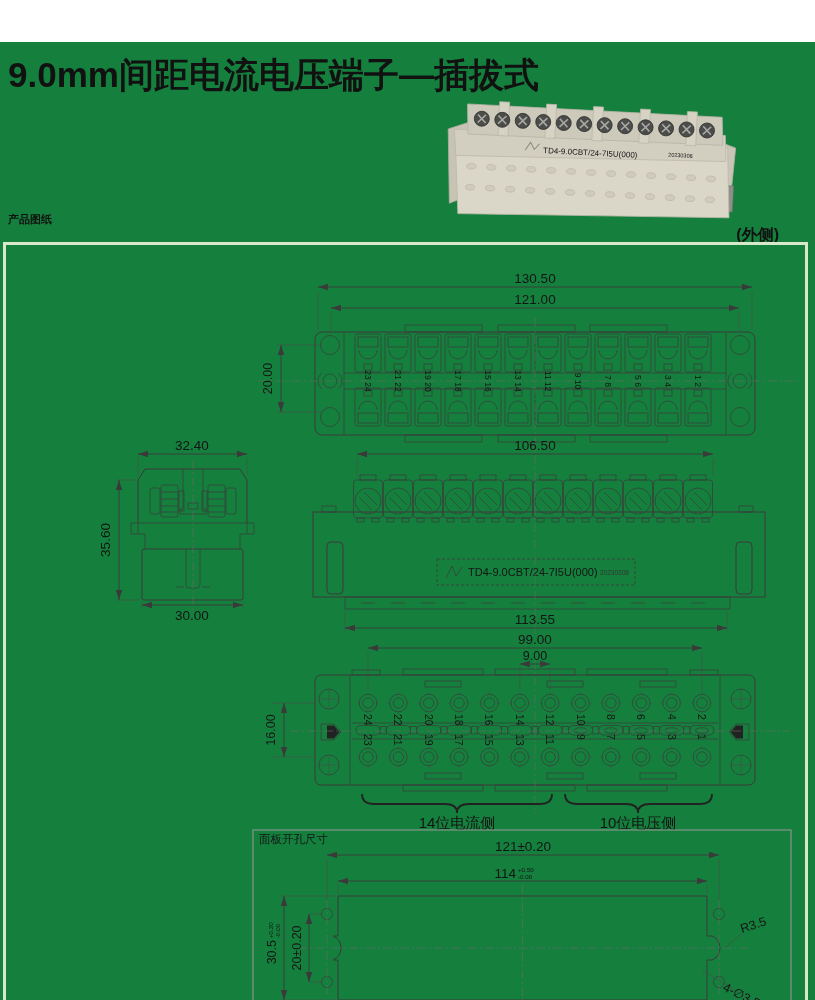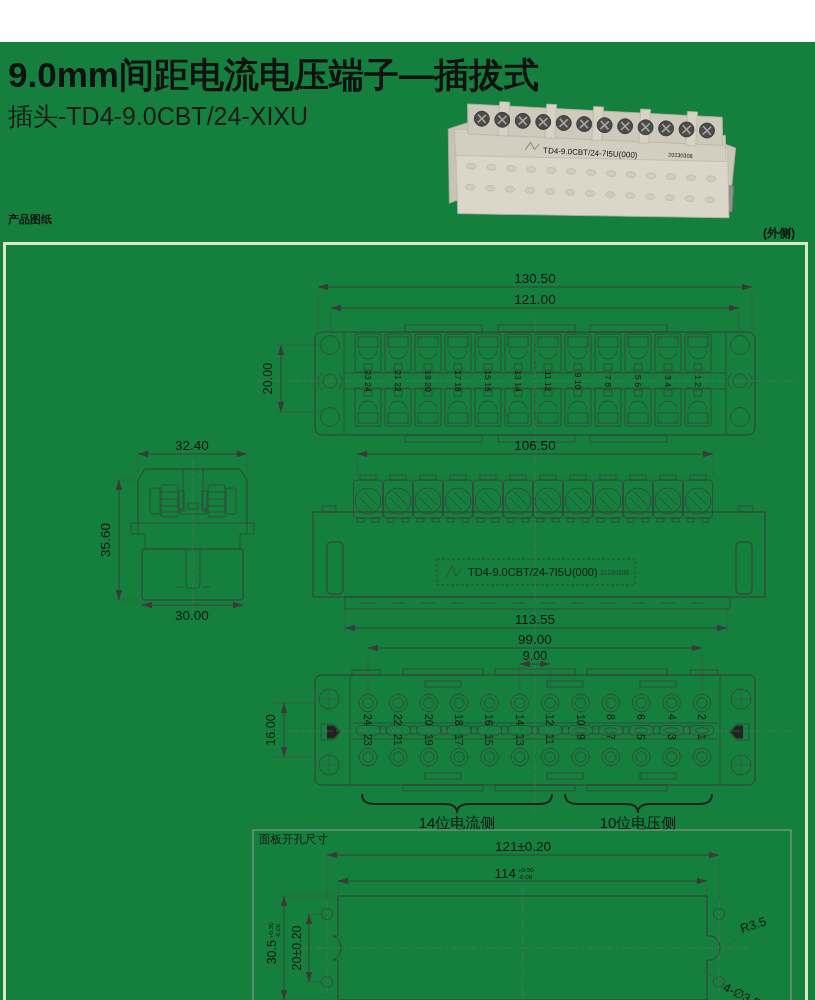--- a/index.html
+++ b/index.html
@@ -1,21 +1,21 @@
 <!DOCTYPE html>
 <html><head>
 <meta charset="utf-8">
 <style>
   html,body{margin:0;padding:0;background:#fff;}
   .page{position:relative;width:815px;height:1000px;background:#15803d;overflow:hidden;
         font-family:"Liberation Sans","DejaVu Sans",sans-serif;color:#111;margin-top:42px;}
   .title{position:absolute;left:8px;top:10px;font-size:35px;font-weight:bold;letter-spacing:0;}
   .subtitle{position:absolute;left:8px;top:58px;font-size:25px;font-weight:400;color:#1a1a1a;}
   .section-header{position:absolute;left:8px;top:170px;font-size:11px;font-weight:bold;}
-  .side-note{position:absolute;right:20px;top:183px;font-size:12px;font-weight:bold;}
+  .side-note{position:absolute;right:36px;top:183px;font-size:16px;font-weight:bold;}
   .green-box{position:absolute;left:3px;top:200px;width:805px;height:810px;
              border:3px solid #d8e9cb;box-sizing:border-box;}
   svg{position:absolute;left:0;top:0;}
   
   .s  {stroke:#3a3a3a;fill:none;stroke-width:1;}
   .s7 {stroke:#3a3a3a;fill:none;stroke-width:.7;}
   .dim{stroke:#3a3a3a;fill:none;stroke-width:.9;}
   .ext{stroke:#4a4a4a;fill:none;stroke-width:.6;}
   .cl {stroke:#6a6a6a;fill:none;stroke-width:.6;stroke-dasharray:9 3 2 3;}
   .dash{stroke:#3a3a3a;fill:none;stroke-width:.8;stroke-dasharray:3 2;}
@@ -28,21 +28,20 @@
   .plbl{font-size:11.5px;}
   .mark{font-size:11px;}
   .date{font-size:6.5px;fill:#333;}
 </style>
 </head>
 <body>
 
 <div class="page">
 
   <div class="title">9.0mm间距电流电压端子—插拔式</div>
-  <div class="subtitle">插头-TD4-9.0CBT/24-XIXU</div>
   <div class="section-header">产品图纸</div>
   <div class="side-note">(外侧)</div>
   <div class="green-box"></div>
 
   <svg width="815" height="1000" viewBox="0 0 815 1000">
     <defs>
       <marker id="arw" markerWidth="11" markerHeight="8" refX="10" refY="4" orient="auto-start-reverse" markerUnits="userSpaceOnUse">
         <path d="M0,0.8 L10,4 L0,7.2 z" fill="#3a3a3a"></path>
       </marker>
     </defs>

